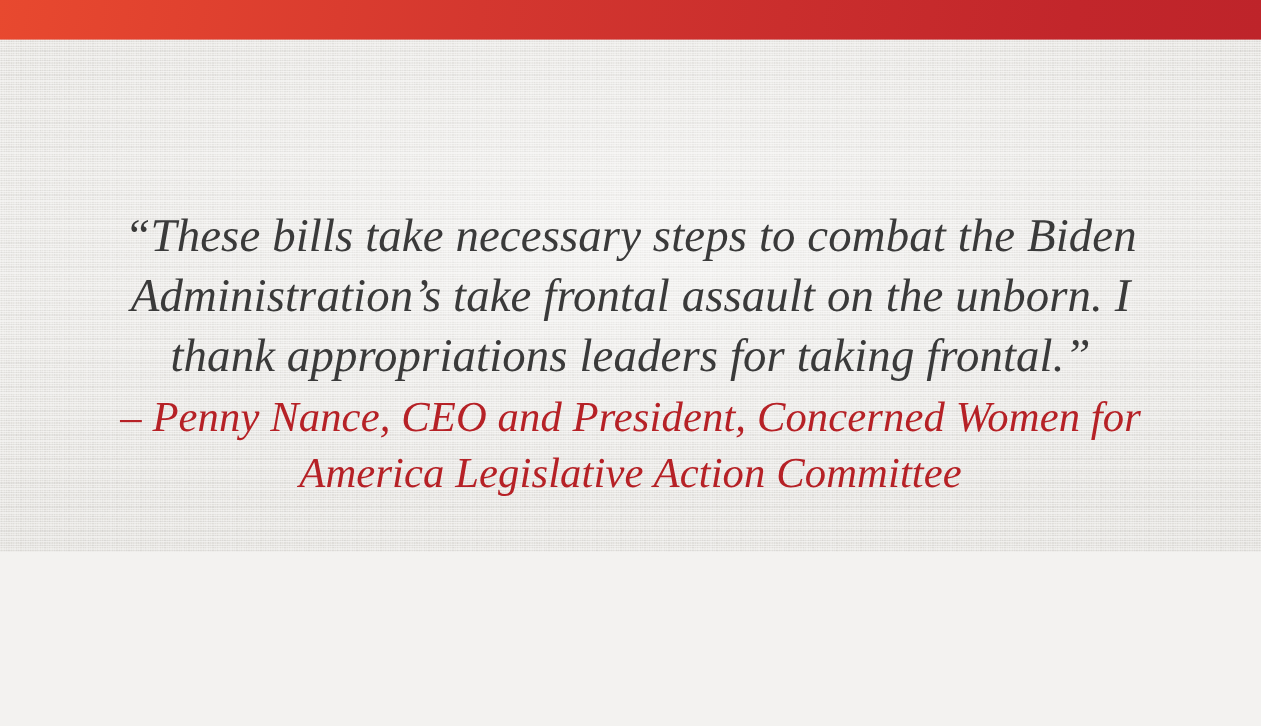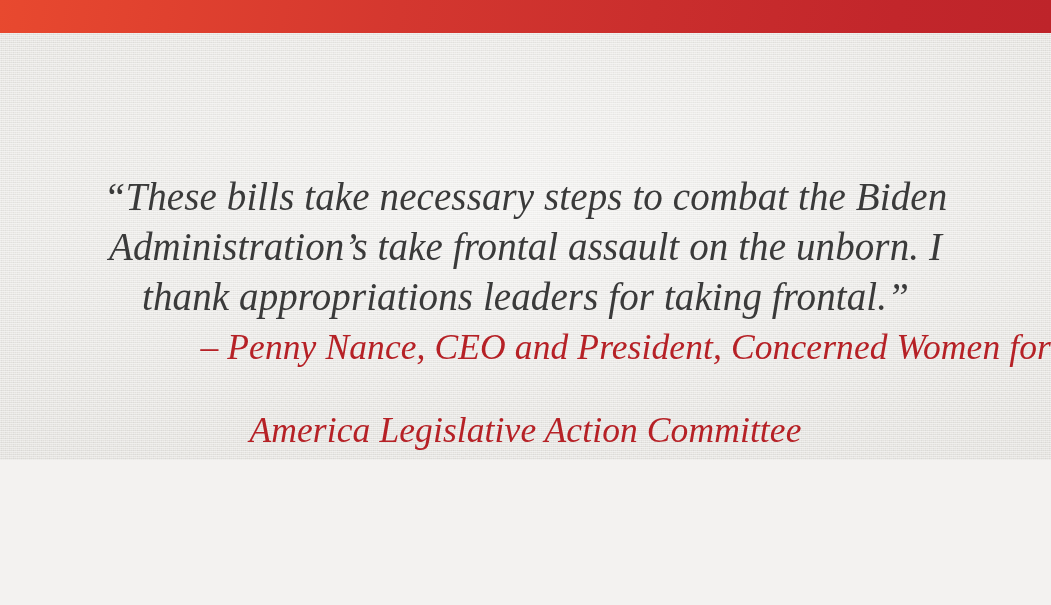--- a/index.html
+++ b/index.html
@@ -90,25 +90,23 @@
     white-space: nowrap;
   }
   .attrib-line {
     font-family: "Liberation Serif", serif;
     font-style: italic;
     font-size: 35.5px;
     line-height: 47px;
     color: #b62126;
     letter-spacing: 0.1px;
     white-space: nowrap;
-    margin-top: 36px;
   }
   .attrib-line.first {
     margin-top: 2px;
-    text-align: right;
   }
 
   
   .logo {
     position: absolute;
     left: 852px;
     top: 503px;
     width: 182px;
     height: 88px;
     display: flex;

